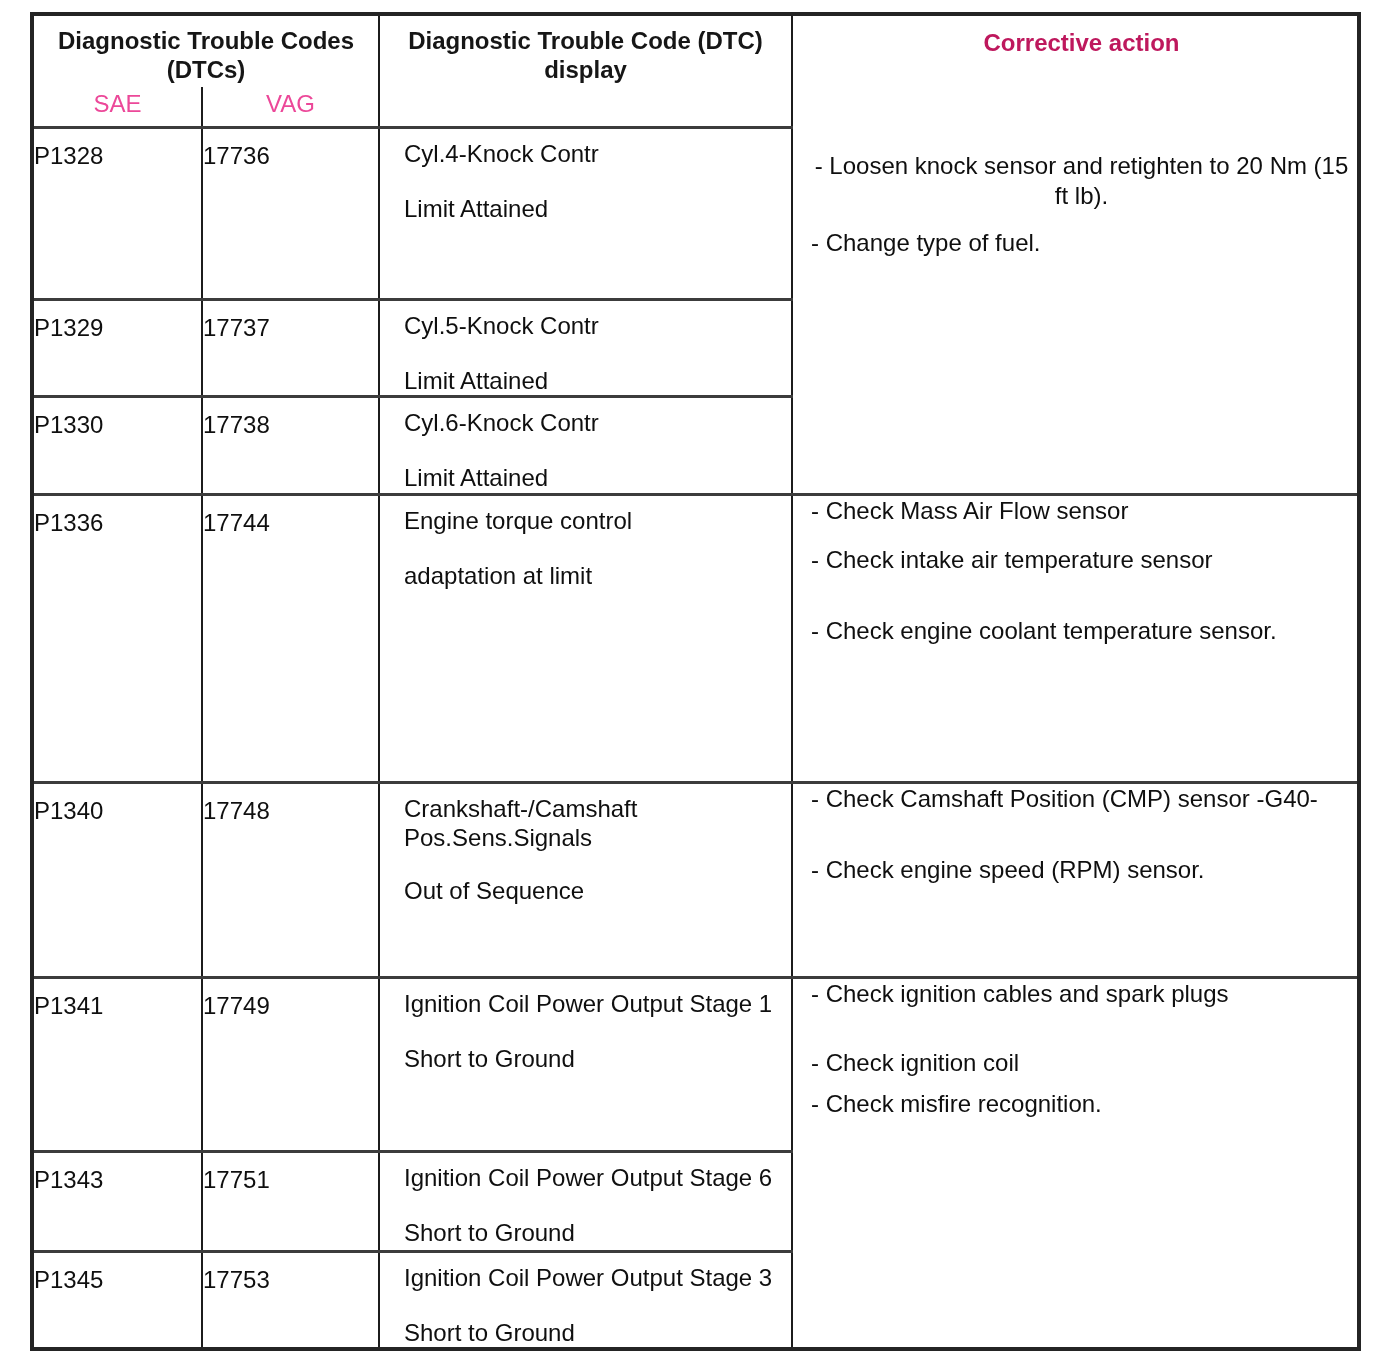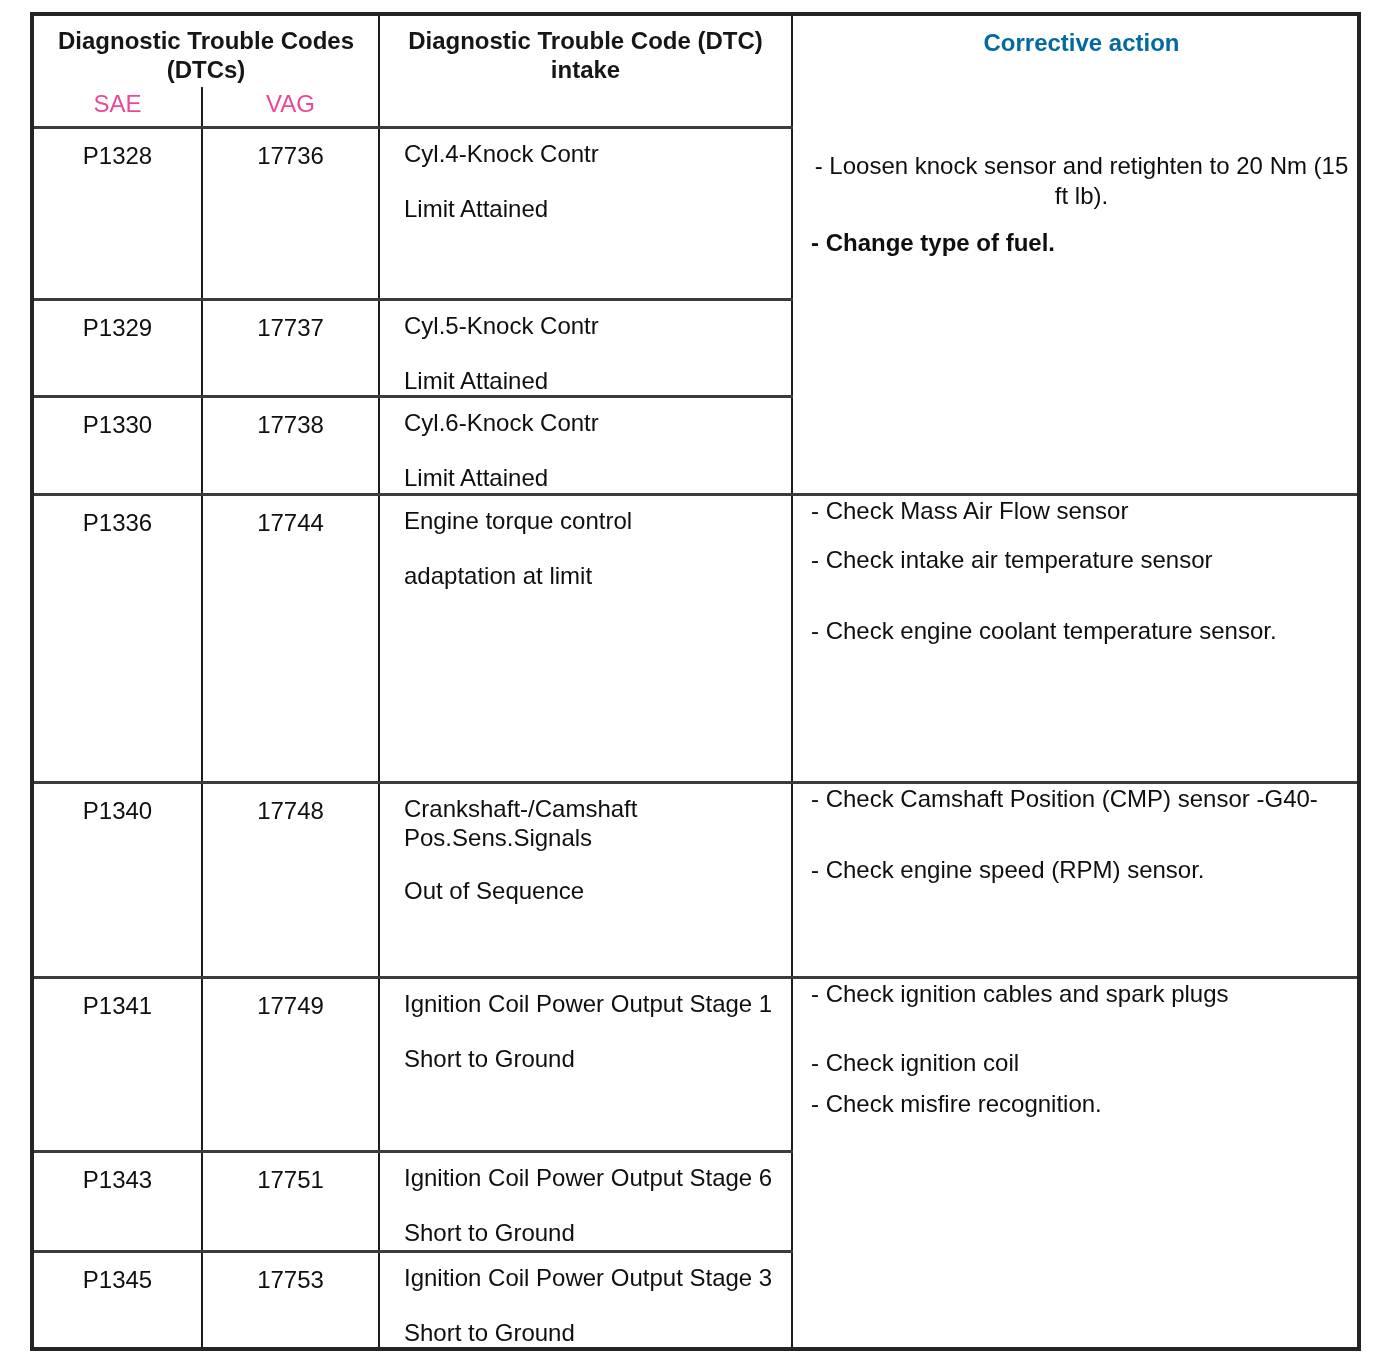--- a/index.html
+++ b/index.html
@@ -57,44 +57,43 @@
     color: #161616;
   }
   td.group-head { border-bottom: 0; }
   td.sub {
     border-top: 0;
     text-align: center;
     padding-top: 2px;
     color: #ec4899;
   }
   td.code {
-    text-align: center;
     padding-top: 12px;
   }
   td.disp {
     padding: 10px 6px 0 24px;
   }
   td.disp p {
     margin: 0;
   }
   td.disp p.gap { margin-top: 26px; }
   td.disp p.gap-sm { margin-top: 24px; }
 
   td.corr {
     padding: 0 5px 0 18px;
   }
   td.corr .cth {
     font-weight: bold;
     text-align: center;
     padding-top: 12px;
-    color: #0369a1;
+    color: #be185d;
   }
   td.corr p { margin: 0; }
   .g1 p.b0 { margin-top: 94px; text-align: center; }
-  .g1 p.b1 { margin-top: 18px; font-weight: bold; }
+  .g1 p.b1 { margin-top: 18px; }
   .g2 { padding-top: 20px; }
   .g2 p.b1 { margin-top: 20px; }
   .g2 p.b2 { margin-top: 42px; }
   .g3 { padding-top: 22px; margin-left: 12px; }
   .g3 p.b1 { margin-top: 42px; }
   .g4 { padding-top: 26px; }
   .g4 p.b1 { margin-top: 40px; }
   .g4 p.b2 { margin-top: 12px; }
 </style>
 </head>
@@ -105,21 +104,21 @@
     <colgroup>
       <col class="c-sae">
         <col class="c-vag">
         <col class="c-disp">
         <col class="c-corr">
     </colgroup>
 
     <tbody>
         <tr class="rh1">
       <td class="th group-head" colspan="2">Diagnostic Trouble Codes (DTCs)</td>
-      <td class="th" rowspan="2">Diagnostic Trouble Code (DTC) intake</td>
+      <td class="th" rowspan="2">Diagnostic Trouble Code (DTC) display</td>
       <td class="corr g1" rowspan="5">
         <div class="cth">Corrective action</div>
         <p class="b0">- Loosen knock sensor and retighten to 20 Nm (15 ft lb).</p>
         <p class="b1">- Change type of fuel.</p>
       </td>
     </tr>
 
     <tr class="rh2">
       <td class="sub">SAE</td>
       <td class="sub">VAG</td>

